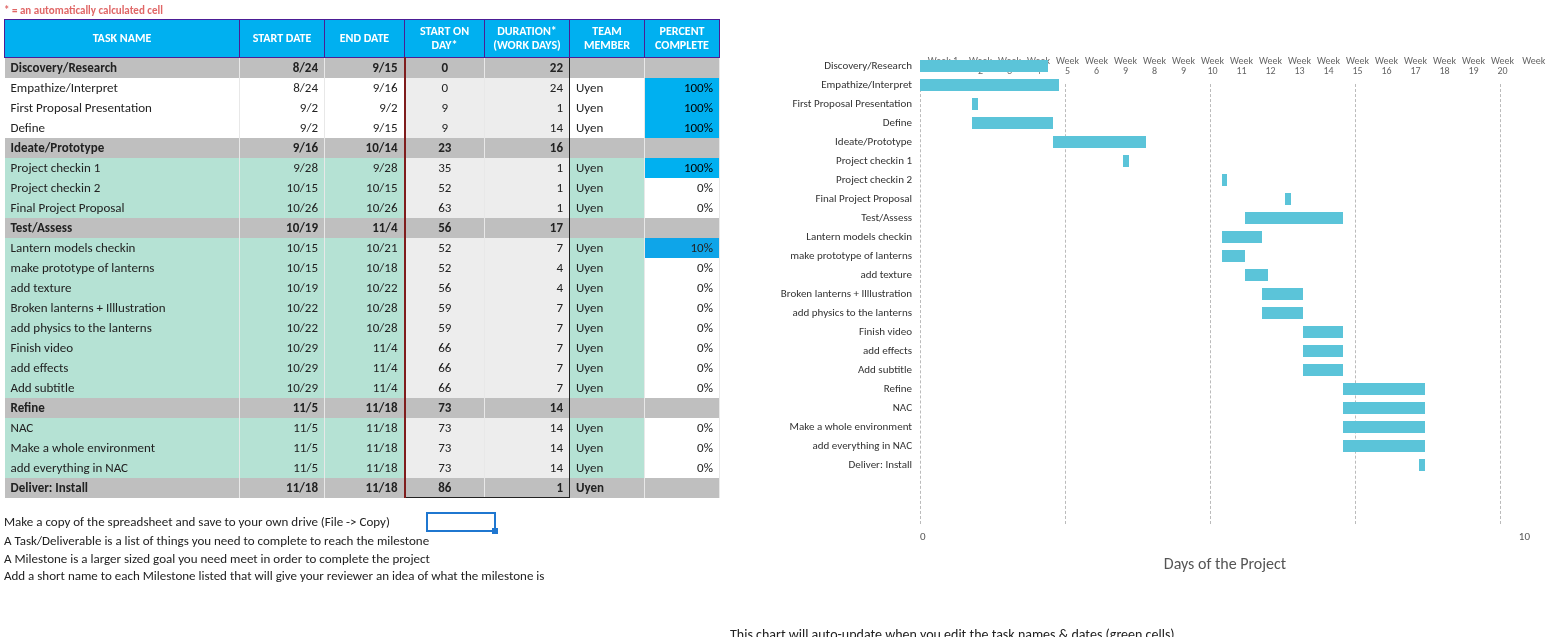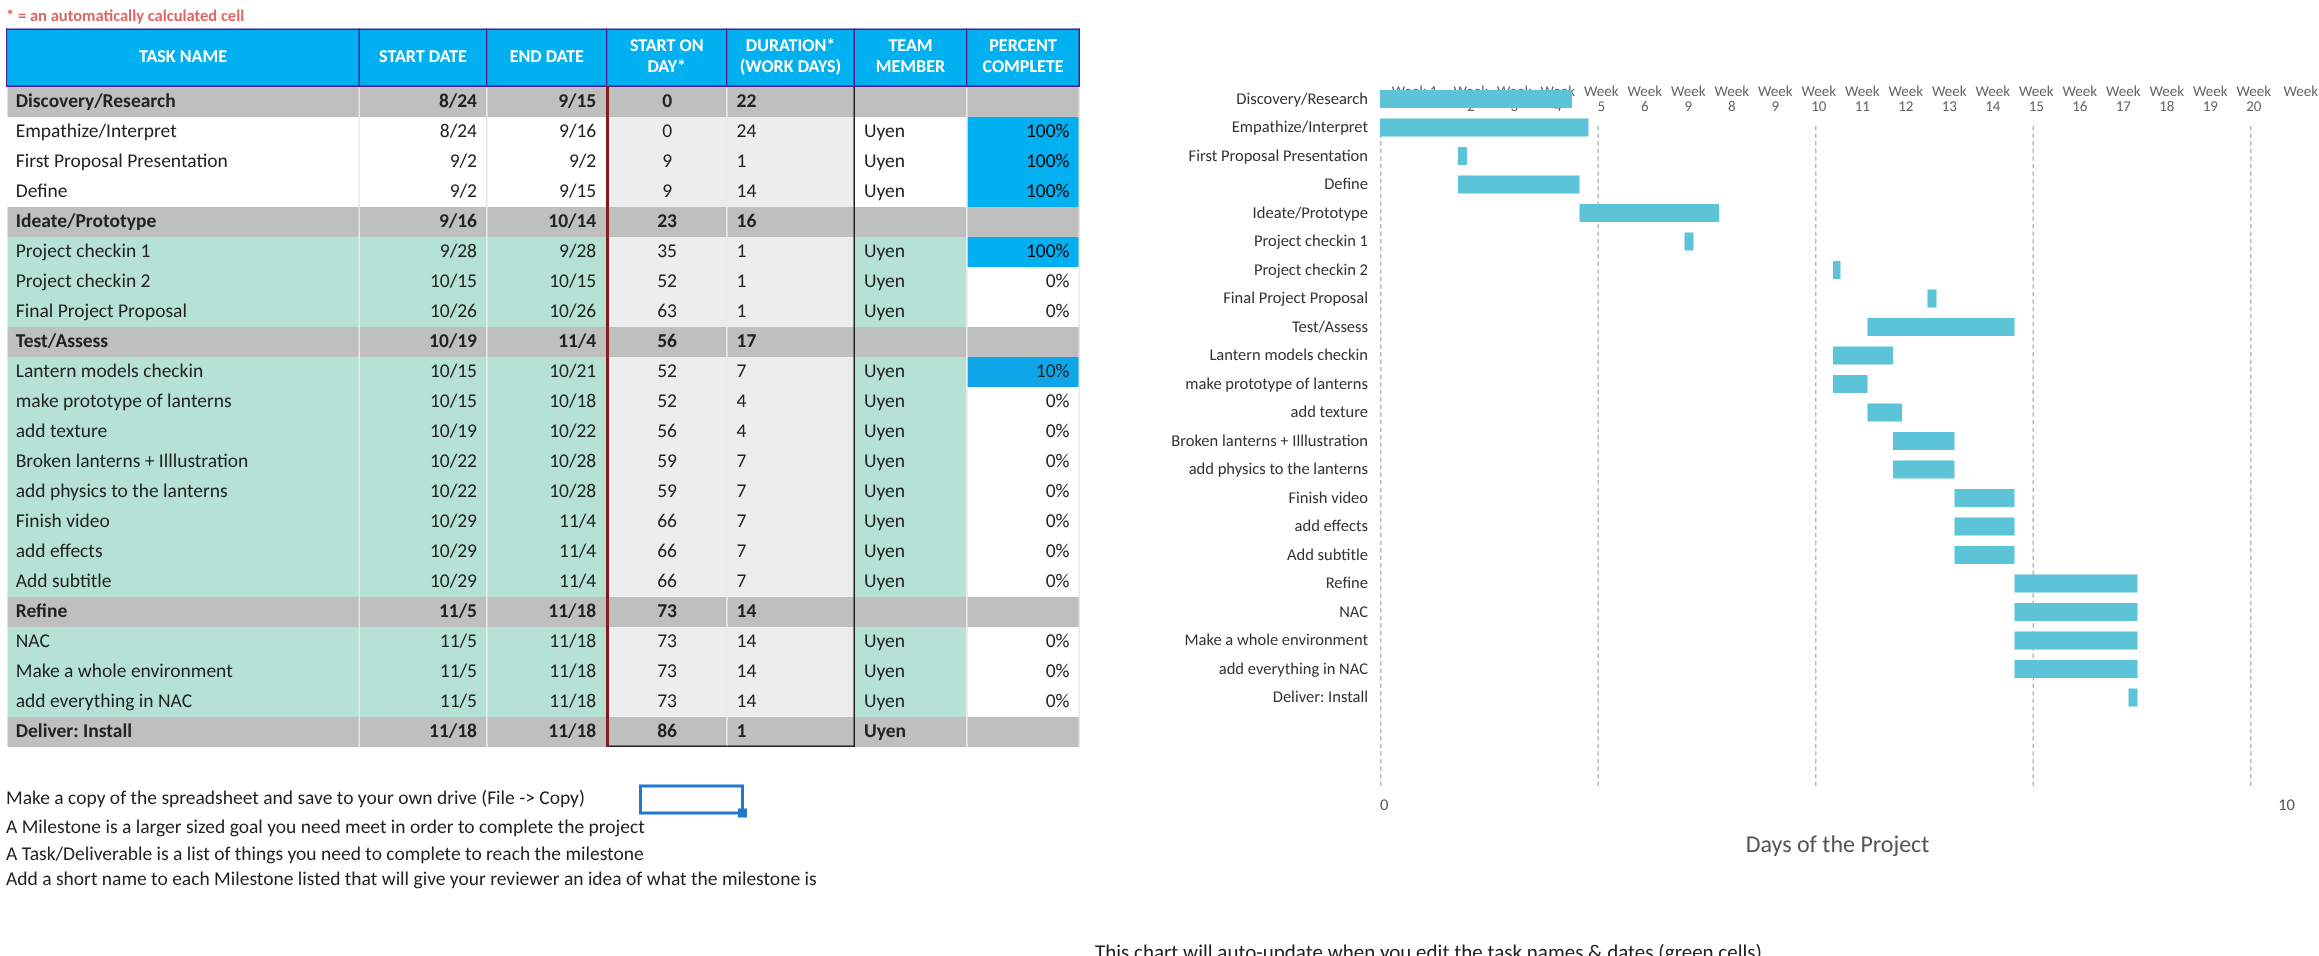--- a/index.html
+++ b/index.html
@@ -45,21 +45,21 @@
   table.grid td {
     padding: 2px 6px;
     height: 20px;
     font-size: 13px;
     border-right: 1px solid #e8e8e8;
   }
   .col-task   { width: 235px; text-align: left; }
   .col-start  { width: 85px;  text-align: right; }
   .col-end    { width: 80px;  text-align: right; }
   .col-day    { width: 80px;  text-align: center; }
-  .col-dur    { width: 85px;  text-align: left; }
+  .col-dur    { width: 85px;  text-align: right; }
   .col-team   { width: 75px;  text-align: left; }
   .col-pct    { width: 75px;  text-align: right; }
 
   
   table.grid td.col-end   { border-right: 2px solid #7f1d1d; }
   table.grid td.col-day   { background:#ededed; }
   table.grid td.col-dur   { background:#ededed; border-right: 1px solid #222; }
 
   tr.milestone td { background:#bfbfbf; font-weight:bold; }
   tr.milestone td.col-day, tr.milestone td.col-dur { background:#bfbfbf; }
@@ -74,21 +74,21 @@
   tr.task-white td.col-end,
   tr.task-white td.col-team { background:#ffffff; }
 
   td.pct-100 { background:#00b0f0; color:#000; }
   td.pct-10  { background:#0ea5e9; }
   td.pct-0   { background:#ffffff; }
 
   table.grid tbody tr:last-child td.col-day,
   table.grid tbody tr:last-child td.col-dur { border-bottom:1px solid #222; }
 
-  .instructions { margin-top:25px; font-size:13px; line-height:1.35; }
+  .instructions { margin-top:14px; font-size:13px; line-height:1.35; }
   .instructions .line0 { display:flex; align-items:center; gap:12px; }
   .sel-cell {
     width:70px; height:20px; border:2px solid #1f77d0; position:relative;
     margin-left: 24px;
   }
   .sel-cell::after{
     content:""; position:absolute; right:-4px; bottom:-4px;
     width:6px; height:6px; background:#1f77d0;
   }
   .instructions strong { font-weight:bold; }
@@ -398,22 +398,22 @@
             <td class="col-pct"></td>
           </tr>
         </tbody>
     </table>
 
     <div class="instructions">
       <div class="line0">
         <span>Make a copy of the spreadsheet and save to your own drive (File -&gt; Copy)</span>
         <span class="sel-cell"></span>
       </div>
+      <div>A Task/Deliverable is a list of things you need to complete to reach the milestone</div>
       <div>A Milestone is a larger sized goal you need meet in order to complete the project</div>
-      <div>A Task/Deliverable is a list of things you need to complete to reach the milestone</div>
       <div>Add a short name to each Milestone listed that will give your reviewer an idea of what the milestone is</div>
     </div>
   </div>
 
   <div class="right">
     <div class="chart">
       <div class="weeks" id="week-labels">
           <span class="wide">Week 1</span>
           <span>Week 2</span>
           <span>Week 3</span>

